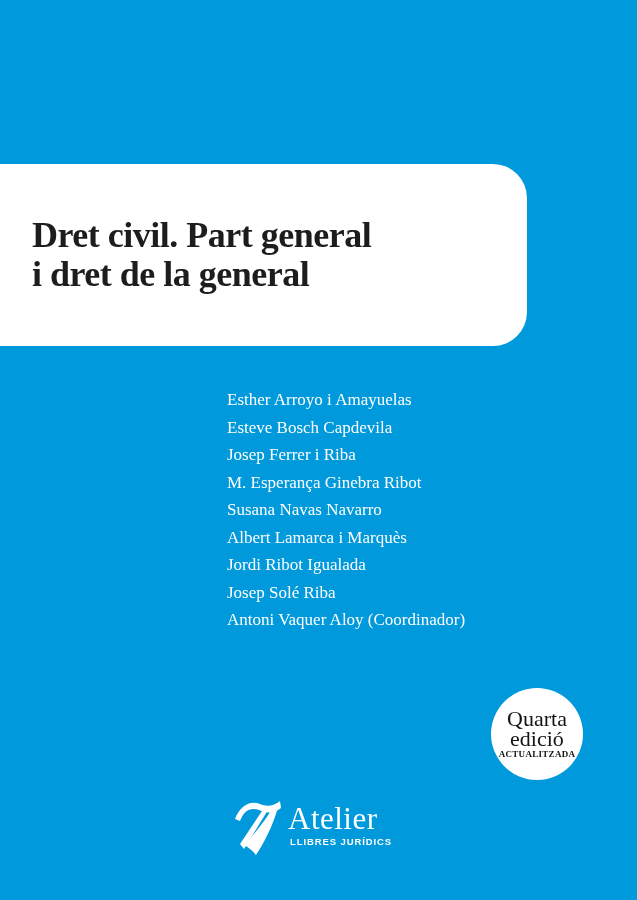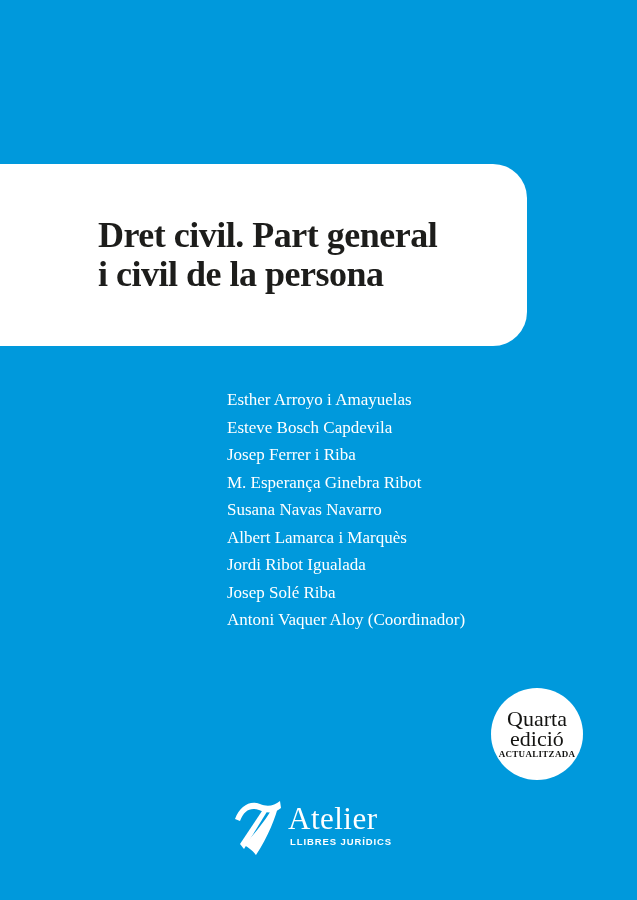--- a/index.html
+++ b/index.html
@@ -21,21 +21,21 @@
     top: 164px;
     width: 527px;
     height: 182px;
     background: #ffffff;
     border-radius: 0 34px 34px 0;
     display: flex;
     align-items: center;
   }
   .title {
     margin: 0;
-    padding-left: 98px;
+    padding-left: 32px;
     padding-right: 30px;
     font-size: 36px;
     font-weight: bold;
     line-height: 39px;
     letter-spacing: -0.5px;
     color: #1d1d1b;
   }
   .title .line { display: block; }
   .authors {
     position: absolute;
@@ -106,21 +106,21 @@
   }
 </style>
 </head>
 <body>
 
 <div class="cover">
 
   <div class="title-panel">
     <h1 class="title">
       <span class="line">Dret civil. Part general</span>
-      <span class="line">i civil de la persona</span>
+      <span class="line">i dret de la general</span>
     </h1>
   </div>
 
   <div class="authors">
     <div>Esther Arroyo i Amayuelas</div>
     <div>Esteve Bosch Capdevila</div>
     <div>Josep Ferrer i Riba</div>
     <div>M. Esperança Ginebra Ribot</div>
     <div>Susana Navas Navarro</div>
     <div>Albert Lamarca i Marquès</div>

